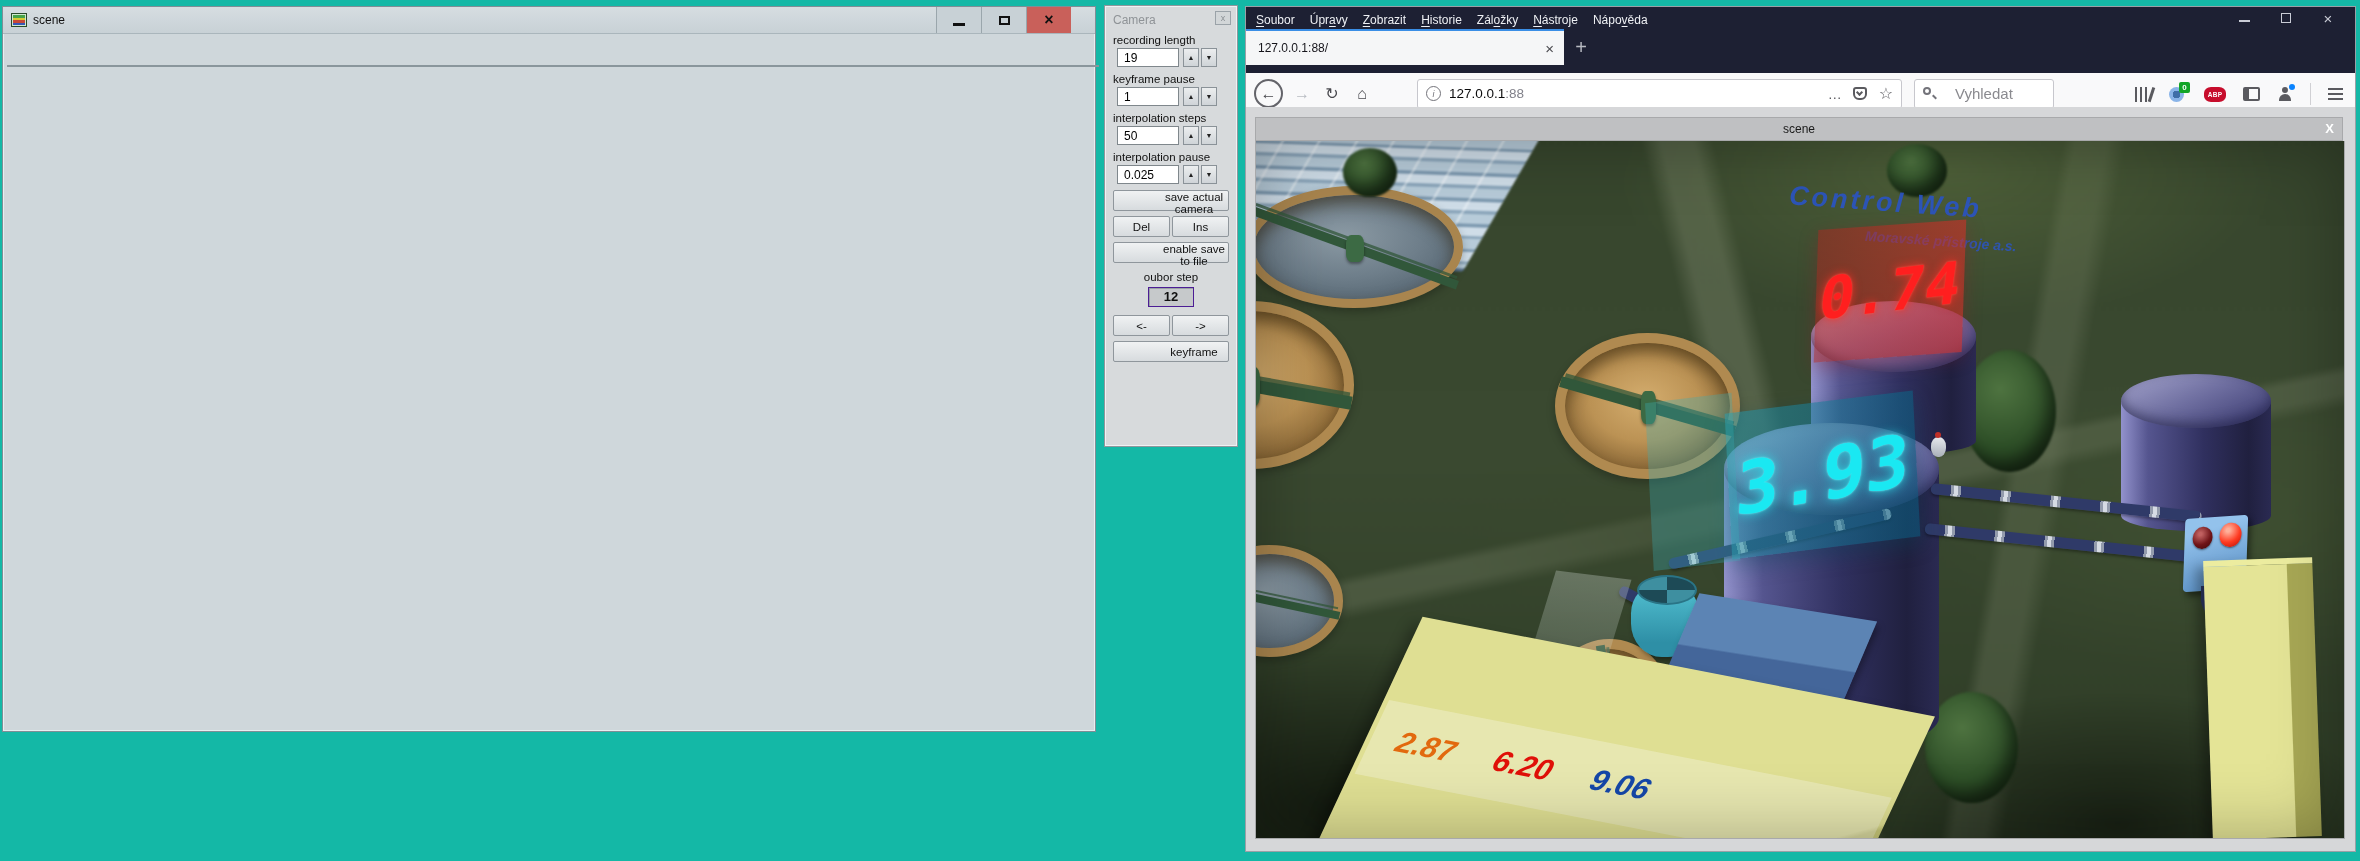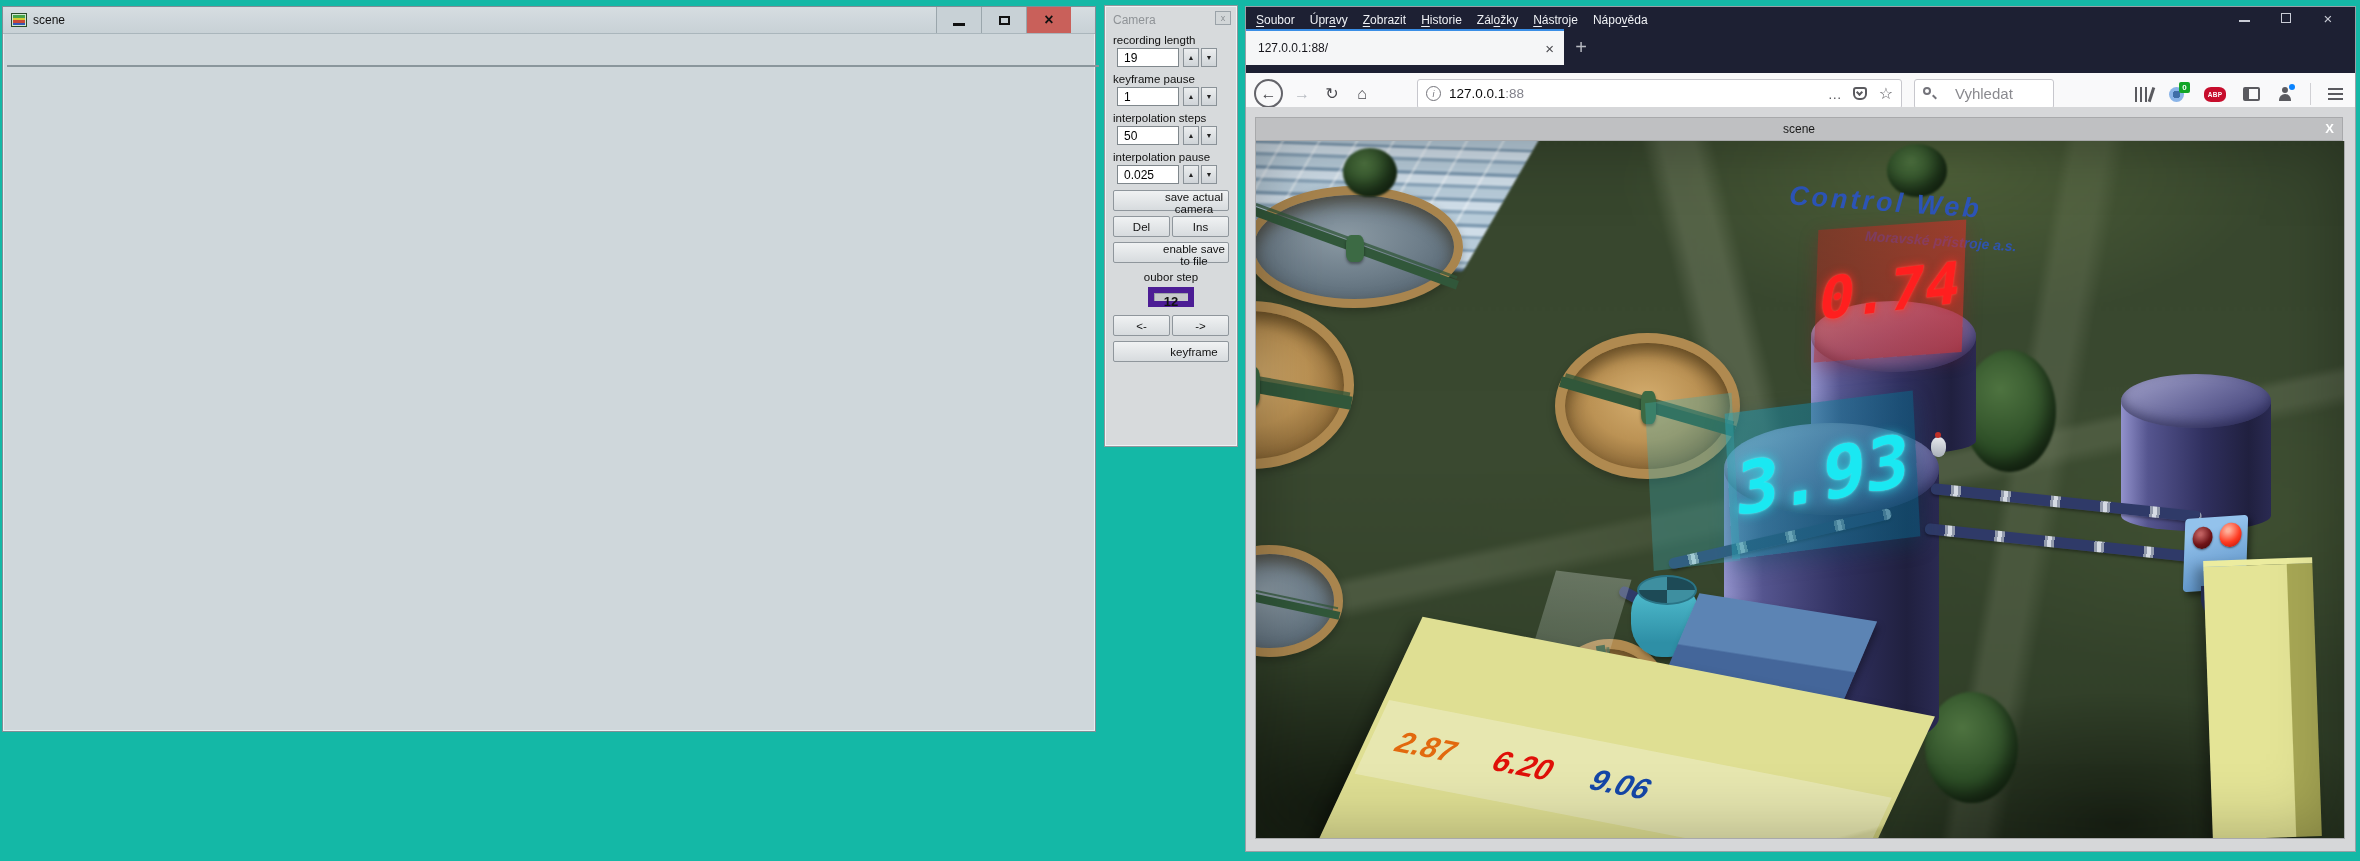--- a/index.html
+++ b/index.html
@@ -40,21 +40,21 @@
   .spin button { width:16px; font-size:7px; line-height:1; color:#222; border:1px solid #8a9298;
     background:linear-gradient(180deg,#eceeef,#cfd4d8); cursor:pointer; padding:0; }
   .spin button + button { margin-left:2px; }
   .cam-btn, .cam-two button { width:100%; height:21px; font-size:11.5px; color:#111;
     border:1px solid #8f969c; background:linear-gradient(180deg,#f0f2f3,#d7dbde); border-radius:2px;
     cursor:pointer; font-family:"Liberation Sans",sans-serif; }
   .cam-btn { display:block; margin:0 0 5px 0;padding-left:46px; }
   .cam-two { display:flex; gap:2px; margin-bottom:5px;border-radius:8px; }
   .cam-step-label { text-align:center; font-size:11.5px; color:#111; margin:8px 0 4px 0; }
   .cam-step-value { width:46px; height:20px; margin:0 auto 8px auto; text-align:center; font-size:13px;
-    font-weight:bold; color:#111; background:#c6c9cb; border:6px solid #4c1d95;
+    font-weight:bold; color:#111; background:#c6c9cb; border:1px solid #4c1d95;
     box-shadow:inset 1px 1px 0 #9aa2a6; line-height:18px; }
 
   
   .browser { position:absolute; left:1245px; top:6px; width:1111px; height:846px;
     background:#d6d7d9; border:1px solid #9aa0a6; box-shadow:0 0 0 1px #e8e8ea inset; }
   .b-top { position:relative; height:66px; background:#1d2033; }
   .b-menu { display:flex; gap:15px; padding:4px 0 0 10px; height:22px; align-items:center; }
   .menu-item { font-size:12px; color:#eef0f4; cursor:default; white-space:nowrap; }
   .menu-item .u { text-decoration:underline; text-underline-offset:2px; }
   .b-winbtns { position:absolute; right:20px; top:5px; display:flex; gap:28px; align-items:center; }

